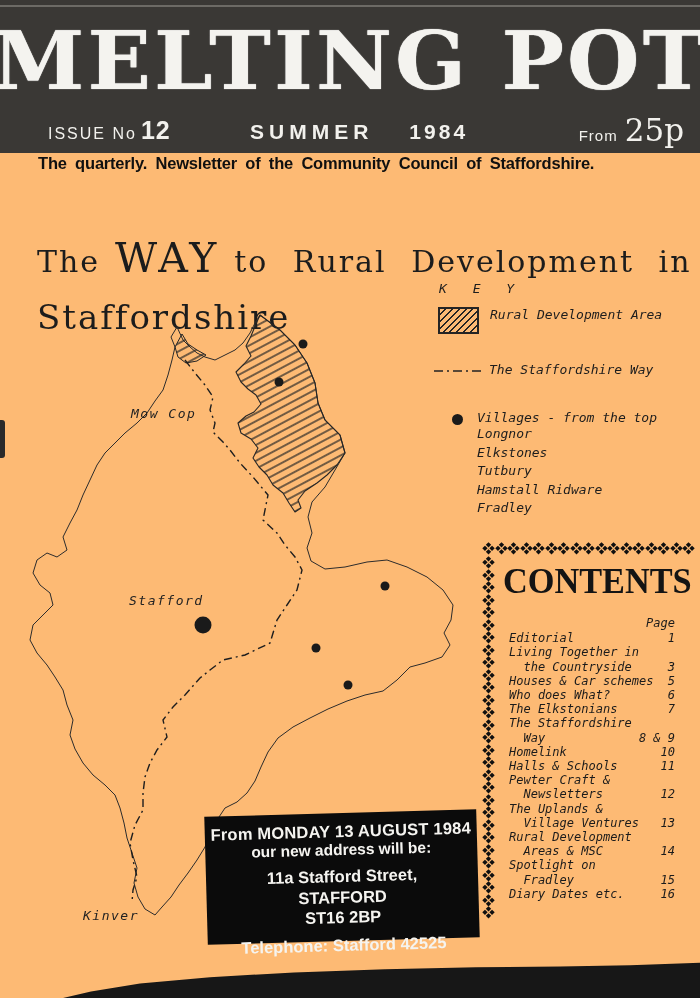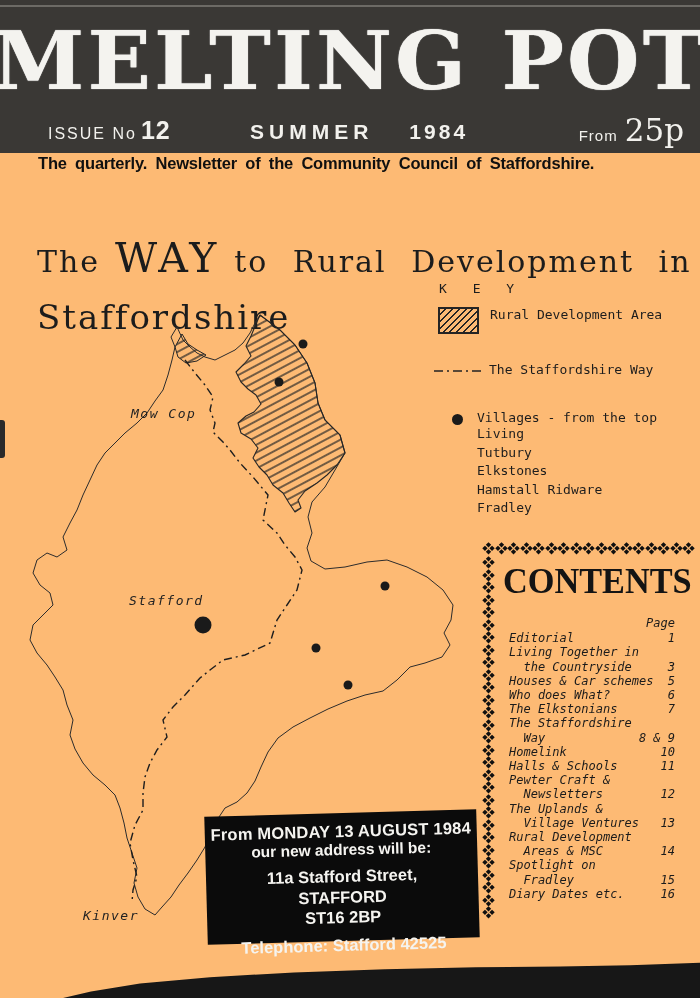--- a/index.html
+++ b/index.html
@@ -30,21 +30,21 @@
     position:absolute;left:38px;top:154px;font-size:16.5px;font-weight:bold;color:#101010;
     letter-spacing:-0.2px;word-spacing:4px;
   }
   
   .feature-title{position:absolute;left:37px;top:214px;font-family:"DejaVu Serif","Liberation Serif",serif;color:#1c1c1c;margin-top:20px;}
   .ft-line1{display:flex;align-items:baseline;gap:15px;}
   .ft-pre,.ft-post{font-size:30px;letter-spacing:2px;word-spacing:13px;}
   .ft-emph{font-size:41px;letter-spacing:3px;}
   .ft-line2{font-size:34px;letter-spacing:2px;margin-top:15px;}
   
-  .key{position:absolute;left:433px;top:281px;width:262px;font-family:"DejaVu Sans Mono","Liberation Mono",monospace;color:#1d1d1d;}
+  .key{position:absolute;left:433px;top:281px;width:262px;font-family:"DejaVu Sans Mono","Liberation Mono",monospace;font-style:italic;color:#1d1d1d;}
   .key-heading{font-size:13px;letter-spacing:9px;margin-left:6px;}
   .key-item1{display:flex;align-items:flex-start;gap:11px;margin-top:11px;margin-left:5px;}
   .key-swatch{
     width:41px;height:27px;flex:none;border:2px solid #242424;box-sizing:border-box;
     background:repeating-linear-gradient(135deg,rgba(0,0,0,0) 0 3.4px,#242424 3.4px 4.8px);
   }
   .key-label{font-size:13px;}
   .key-item2{display:flex;align-items:center;gap:8px;margin-top:28px;}
   .key-dash{flex:none;}
   .key-item3{display:flex;align-items:flex-start;gap:14px;margin-top:33px;margin-left:19px;}
@@ -160,23 +160,23 @@
       <svg class="key-dash" width="48" height="12" viewBox="0 0 48 12">
         <line x1="1" y1="7" x2="48" y2="7" stroke="#222" stroke-width="1.7" stroke-dasharray="9 4 2 4"></line>
       </svg>
       <div class="key-label">The Staffordshire Way</div>
     </div>
     <div class="key-item3">
       <div class="key-bullet"></div>
       <div>
         <div class="key-label">Villages - from the top</div>
         <div class="key-villages">
-            <div>Living</div>
+            <div>Longnor</div>
+            <div>Elkstones</div>
             <div>Tutbury</div>
-            <div>Elkstones</div>
             <div>Hamstall Ridware</div>
             <div>Fradley</div>
           </div>
       </div>
     </div>
   </div>
 
   <div class="contents">
     <div class="dm-row">
         <span class="dm"></span>

